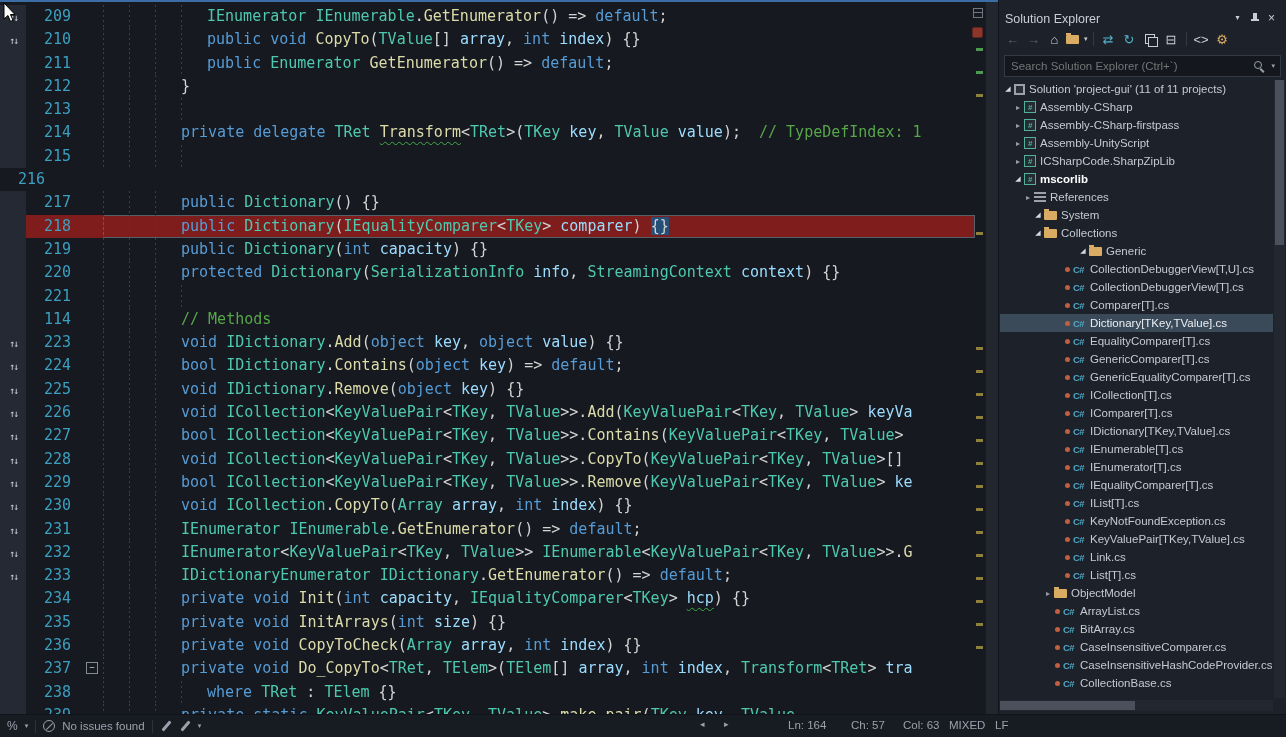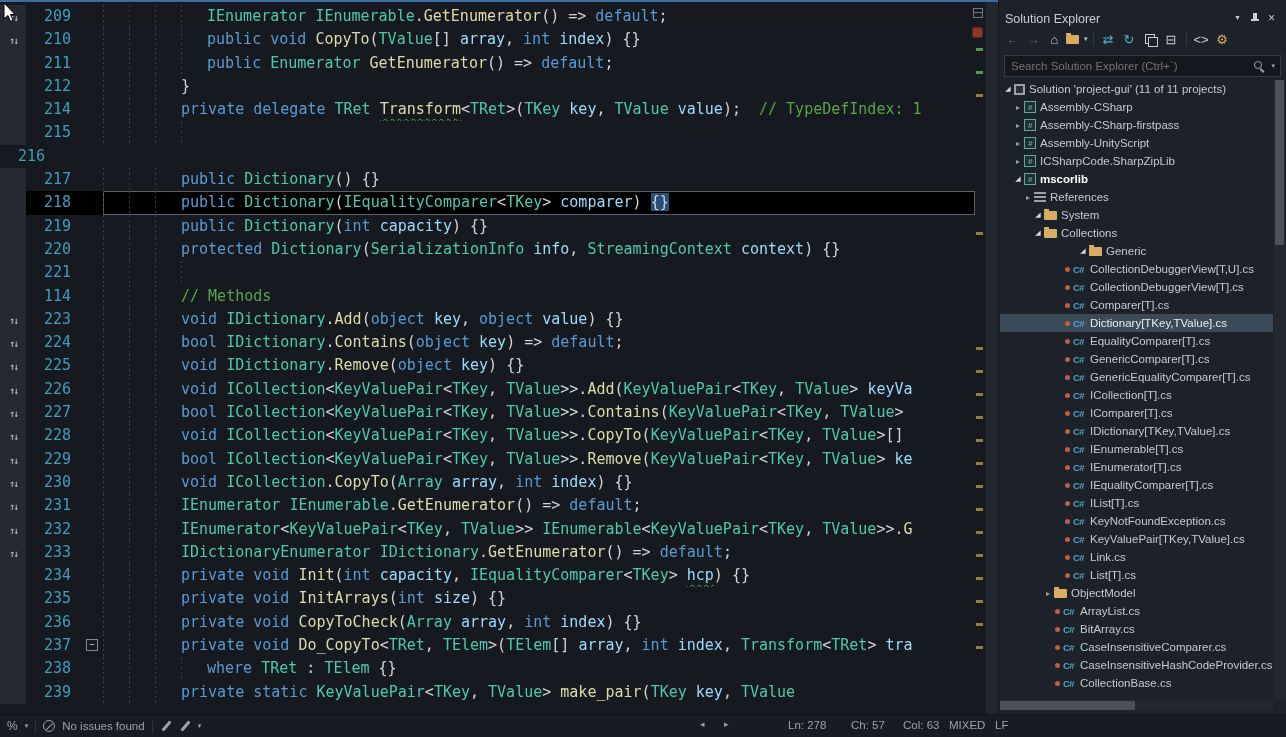--- a/index.html
+++ b/index.html
@@ -12,21 +12,21 @@
           font-family:"DejaVu Sans Mono","Liberation Mono",monospace;font-size:15px;}
   .lines{position:absolute;left:0;top:3px;right:23px;}
   .row{display:flex;height:23.3px;line-height:23.3px;white-space:pre;font-variant-ligatures:none;}
   .g{width:26px;background:#242933;flex:none;text-align:center;overflow:hidden;}
   .gi{font-size:10px;color:#ccd2db;letter-spacing:-2px;}
   .n{width:58px;flex:none;text-align:right;padding-right:13px;box-sizing:border-box;color:#3c9fc0;}
   .m{width:19px;flex:none;position:relative;}
   .fold{position:absolute;left:2px;top:5px;width:12px;height:12px;border:1px solid #848b94;
         box-sizing:border-box;font-size:9px;line-height:9px;text-align:center;color:#c6ccd4;background:#16191f;}
   .c{flex:1;overflow:hidden;color:#d4d4d4;position:relative;}
-  .row.cur{background:#000000;}
+  .row.cur{background:#7f1d1d;}
   .row.cur .c{box-shadow:inset 0 0 0 1px #576068;}
   .ind{display:inline-block;height:23.3px;vertical-align:top;
     background-image:
       repeating-linear-gradient(to bottom,#39404a 0 2px,transparent 2px 5px),
       repeating-linear-gradient(to bottom,#39404a 0 2px,transparent 2px 5px),
       repeating-linear-gradient(to bottom,#39404a 0 2px,transparent 2px 5px),
       repeating-linear-gradient(to bottom,#39404a 0 2px,transparent 2px 5px);
     background-size:1px 100%;background-repeat:no-repeat;
     background-position:0 0,26px 0,52px 0,78px 0;}
   .c-kw{color:#569cd6}.c-ty{color:#4ec9b0}.c-me{color:#dcdcaa}.c-id{color:#9cdcfe}
@@ -105,20 +105,21 @@
 </style>
 </head>
 <body>
 
 <div class="editor">
   <div class="lines">
       <span class="row" style="display: flex;"><span class="g"><span class="gi">↑↓</span></span><span class="n">209</span><span class="m"></span><span class="c"><span class="ind" style="width: 104px;"></span><span class="c-ty">IEnumerator </span><span class="c-ty">IEnumerable</span><span class="c-pu">.</span><span class="c-me">GetEnumerator</span><span class="c-pu">() </span><span class="c-pu">=&gt; </span><span class="c-kw">default</span><span class="c-pu">;</span></span></span>
       <span class="row" style="display: flex;"><span class="g"><span class="gi">↑↓</span></span><span class="n">210</span><span class="m"></span><span class="c"><span class="ind" style="width: 104px;"></span><span class="c-kw">public </span><span class="c-kw">void </span><span class="c-me">CopyTo</span><span class="c-pu">(</span><span class="c-ty">TValue</span><span class="c-pu">[] </span><span class="c-id">array</span><span class="c-pu">, </span><span class="c-kw">int </span><span class="c-id">index</span><span class="c-pu">) </span><span class="c-pu">{}</span></span></span>
       <span class="row" style="display: flex;"><span class="g"></span><span class="n">211</span><span class="m"></span><span class="c"><span class="ind" style="width: 104px;"></span><span class="c-kw">public </span><span class="c-ty">Enumerator </span><span class="c-me">GetEnumerator</span><span class="c-pu">() </span><span class="c-pu">=&gt; </span><span class="c-kw">default</span><span class="c-pu">;</span></span></span>
       <span class="row" style="display: flex;"><span class="g"></span><span class="n">212</span><span class="m"></span><span class="c"><span class="ind" style="width: 78px;"></span><span class="c-pu">}</span></span></span>
+      <span class="row" style="display: flex;"><span class="g"></span><span class="n">213</span><span class="m"></span><span class="c"><span class="ind" style="width: 104px;"></span></span></span>
       <span class="row" style="display: flex;"><span class="g"></span><span class="n">214</span><span class="m"></span><span class="c"><span class="ind" style="width: 78px;"></span><span class="c-kw">private </span><span class="c-kw">delegate </span><span class="c-ty">TRet </span><span class="c-me c-sq">Transform</span><span class="c-pu">&lt;</span><span class="c-ty">TRet</span><span class="c-pu">&gt;(</span><span class="c-ty">TKey </span><span class="c-id">key</span><span class="c-pu">, </span><span class="c-ty">TValue </span><span class="c-id">value</span><span class="c-pu">);  </span><span class="c-co">// TypeDefIndex: 1</span></span></span>
       <span class="row" style="display: flex;"><span class="g"></span><span class="n">215</span><span class="m"></span><span class="c"><span class="ind" style="width: 104px;"></span></span></span>
       <span class="row" style="display: flex; flex-direction: column;"><span class="g"></span><span class="n">216</span><span class="m"></span><span class="c"><span class="ind" style="width: 78px;"></span><span class="c-co">// Constructors</span></span></span>
       <span class="row" style="display: flex;"><span class="g"></span><span class="n">217</span><span class="m"></span><span class="c"><span class="ind" style="width: 78px;"></span><span class="c-kw">public </span><span class="c-ty">Dictionary</span><span class="c-pu">() </span><span class="c-pu">{}</span></span></span>
       <span class="row cur" style="display: flex;"><span class="g"></span><span class="n">218</span><span class="m"></span><span class="c"><span class="ind" style="width: 78px;"></span><span class="c-kw">public </span><span class="c-ty">Dictionary</span><span class="c-pu">(</span><span class="c-ty">IEqualityComparer</span><span class="c-pu">&lt;</span><span class="c-ty">TKey</span><span class="c-pu">&gt; </span><span class="c-id">comparer</span><span class="c-pu">) </span><span class="c-pu c-sel">{}</span></span></span>
       <span class="row" style="display: flex;"><span class="g"></span><span class="n">219</span><span class="m"></span><span class="c"><span class="ind" style="width: 78px;"></span><span class="c-kw">public </span><span class="c-ty">Dictionary</span><span class="c-pu">(</span><span class="c-kw">int </span><span class="c-id">capacity</span><span class="c-pu">) </span><span class="c-pu">{}</span></span></span>
       <span class="row" style="display: flex;"><span class="g"></span><span class="n">220</span><span class="m"></span><span class="c"><span class="ind" style="width: 78px;"></span><span class="c-kw">protected </span><span class="c-ty">Dictionary</span><span class="c-pu">(</span><span class="c-ty">SerializationInfo </span><span class="c-id">info</span><span class="c-pu">, </span><span class="c-ty">StreamingContext </span><span class="c-id">context</span><span class="c-pu">) </span><span class="c-pu">{}</span></span></span>
       <span class="row" style="display: flex;"><span class="g"></span><span class="n">221</span><span class="m"></span><span class="c"><span class="ind" style="width: 104px;"></span></span></span>
       <span class="row" style="display: flex;"><span class="g"></span><span class="n">114</span><span class="m"></span><span class="c"><span class="ind" style="width: 78px;"></span><span class="c-co">// Methods</span></span></span>
       <span class="row" style="display: flex;"><span class="g"><span class="gi">↑↓</span></span><span class="n">223</span><span class="m"></span><span class="c"><span class="ind" style="width: 78px;"></span><span class="c-kw">void </span><span class="c-ty">IDictionary</span><span class="c-pu">.</span><span class="c-me">Add</span><span class="c-pu">(</span><span class="c-kw">object </span><span class="c-id">key</span><span class="c-pu">, </span><span class="c-kw">object </span><span class="c-id">value</span><span class="c-pu">) </span><span class="c-pu">{}</span></span></span>
@@ -428,20 +429,20 @@
       <span class="sbsep"></span>
       <span class="icon-noissues"></span>
       <span style="font-size:11.5px;">No issues found</span>
       <span class="sbsep"></span>
       <span class="icon-pen"></span>
       <span class="icon-pen"></span>
       <span class="sbcaret">▾</span>
     </div>
     <span class="sb-abs sb-nav" style="left:700px;">◂</span>
     <span class="sb-abs sb-nav" style="left:724px;">▸</span>
-    <span class="sb-abs" style="left:788px;">Ln: 278</span>
+    <span class="sb-abs" style="left:788px;">Ln: 164</span>
     <span class="sb-abs" style="left:851px;">Ch: 57</span>
     <span class="sb-abs" style="left:903px;">Col: 63</span>
     <span class="sb-abs" style="left:949px;">MIXED</span>
     <span class="sb-abs" style="left:995px;">LF</span>
   </div>
 
 </div>
 
 </body></html>

